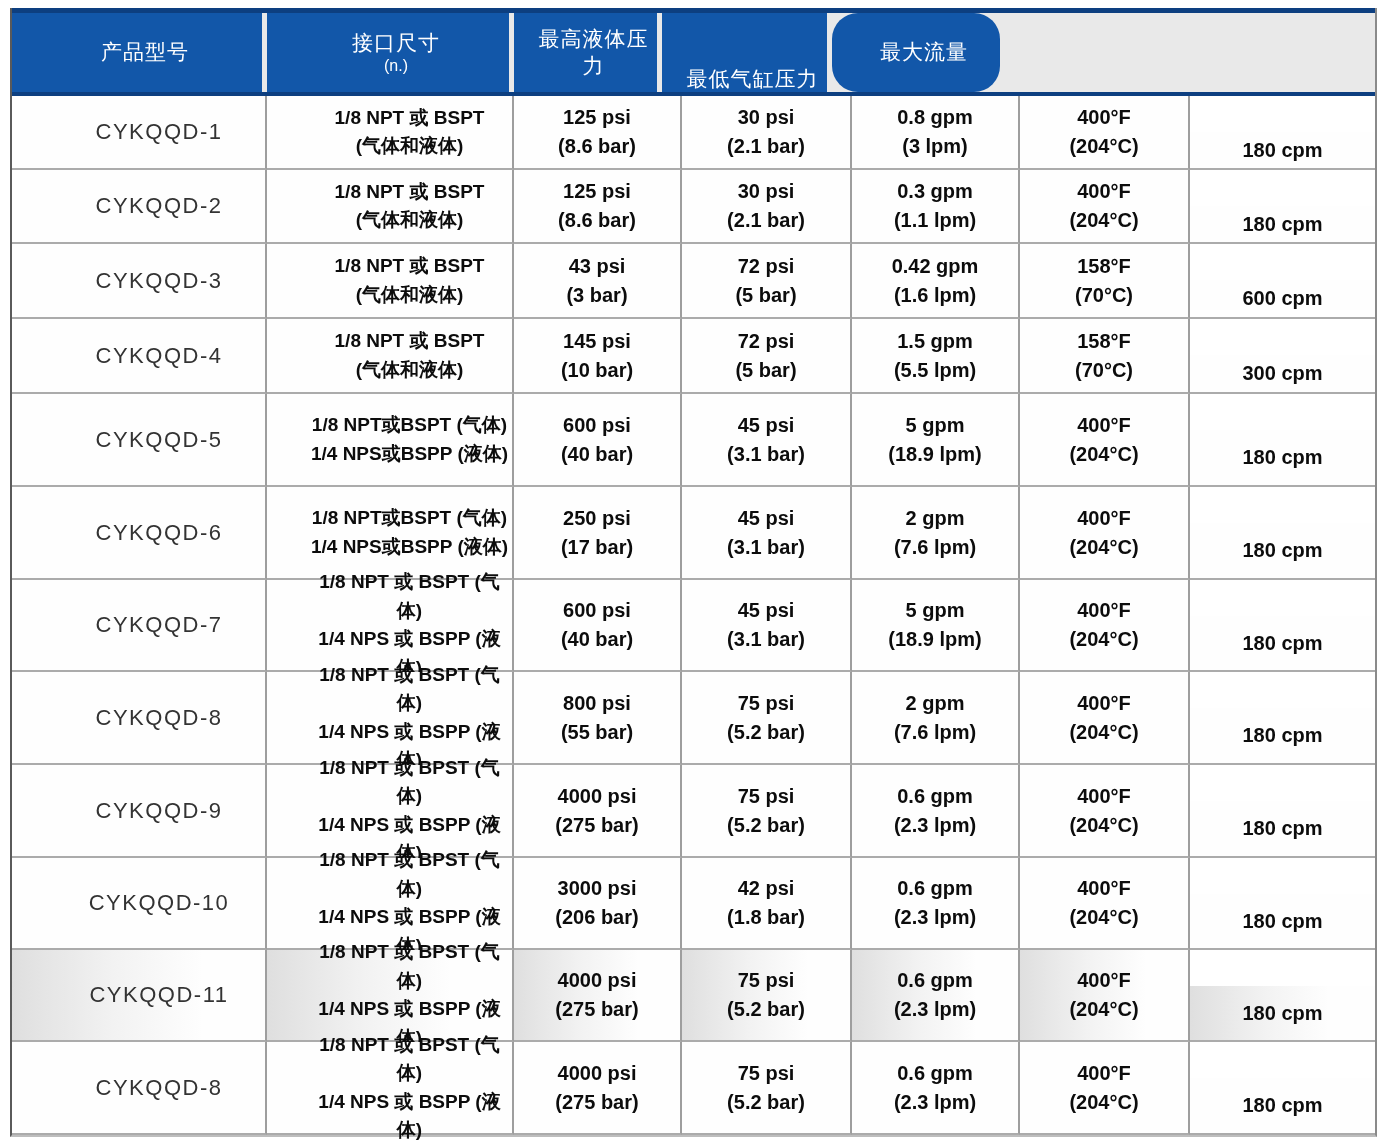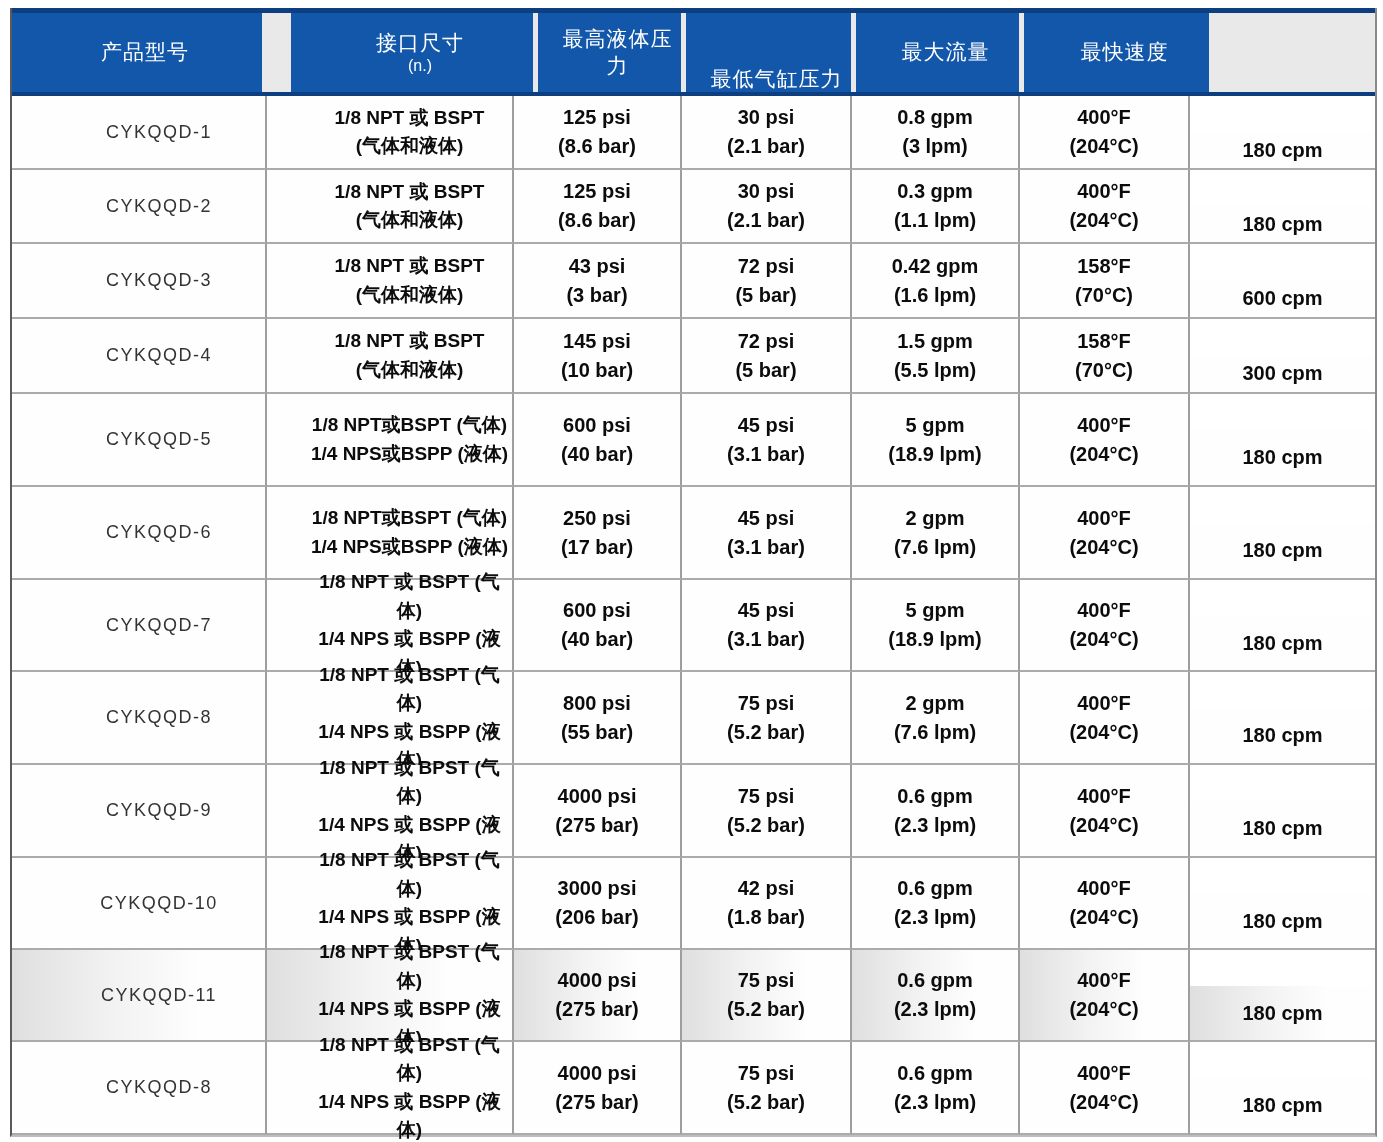--- a/index.html
+++ b/index.html
@@ -53,56 +53,53 @@
     text-align: center;
     color: #0c0c0c;
     font-weight: bold;
     font-size: 20px;
     line-height: 1.45;
     background: #fefefe;
   }
   .tbody .cell:nth-child(7n) { border-right: none; margin-top: 36px; }
   .tbody .col-model {
     font-weight: normal;
-    font-size: 18px;
+    font-size: 22px;
     letter-spacing: 1.5px;
     color: #333333;
     padding-left: 41px;
   }
   .tbody .col-port { font-size: 19px; line-height: 1.5; padding-left: 40px; }
   
   .tbody .cell[data-row="10"] {
     background: linear-gradient(90deg, rgba(176,176,176,0.40) 0%,
                 rgba(200,200,200,0.22) 40%, rgba(255,255,255,0) 75%), #fefefe;
   }
 </style>
 </head>
 <body>
 
 <div class="page">
   <div class="tbl">
     <div class="thead" id="thead">
         <div class="cell" style="width: 255px;">
           <div class="h-main">产品型号</div>
         </div>
-        <div class="cell" style="width: 247px; margin-left: 24px;">
+        <div class="cell" style="width: 247px;">
           <div class="h-main">接口尺寸</div>
           <div class="h-sub">(n.)</div>
         </div>
         <div class="cell" style="width: 148px;">
           <div class="h-main">最高液体压力</div>
         </div>
         <div class="cell" style="width: 170px; justify-content: flex-end;">
           <div class="h-main">最低气缸压力</div>
         </div>
-        <div class="cell" style="width: 168px;">
+        <div class="cell" style="width: 168px; border-radius: 26px;">
           <div class="h-main">最大流量</div>
-        </div>
-        <div class="cell" style="width: 185px;">
-          <div class="h-main">最快速度</div>
         </div>
       </div>
     <div class="tbody" id="tbody">
         <div class="cell col-model" data-row="0">
           <div class="line">CYKQQD-1</div>
         </div>
         <div class="cell col-port" data-row="0">
           <div class="line">1/8 NPT 或 BSPT</div>
           <div class="line">(气体和液体)</div>
         </div>

